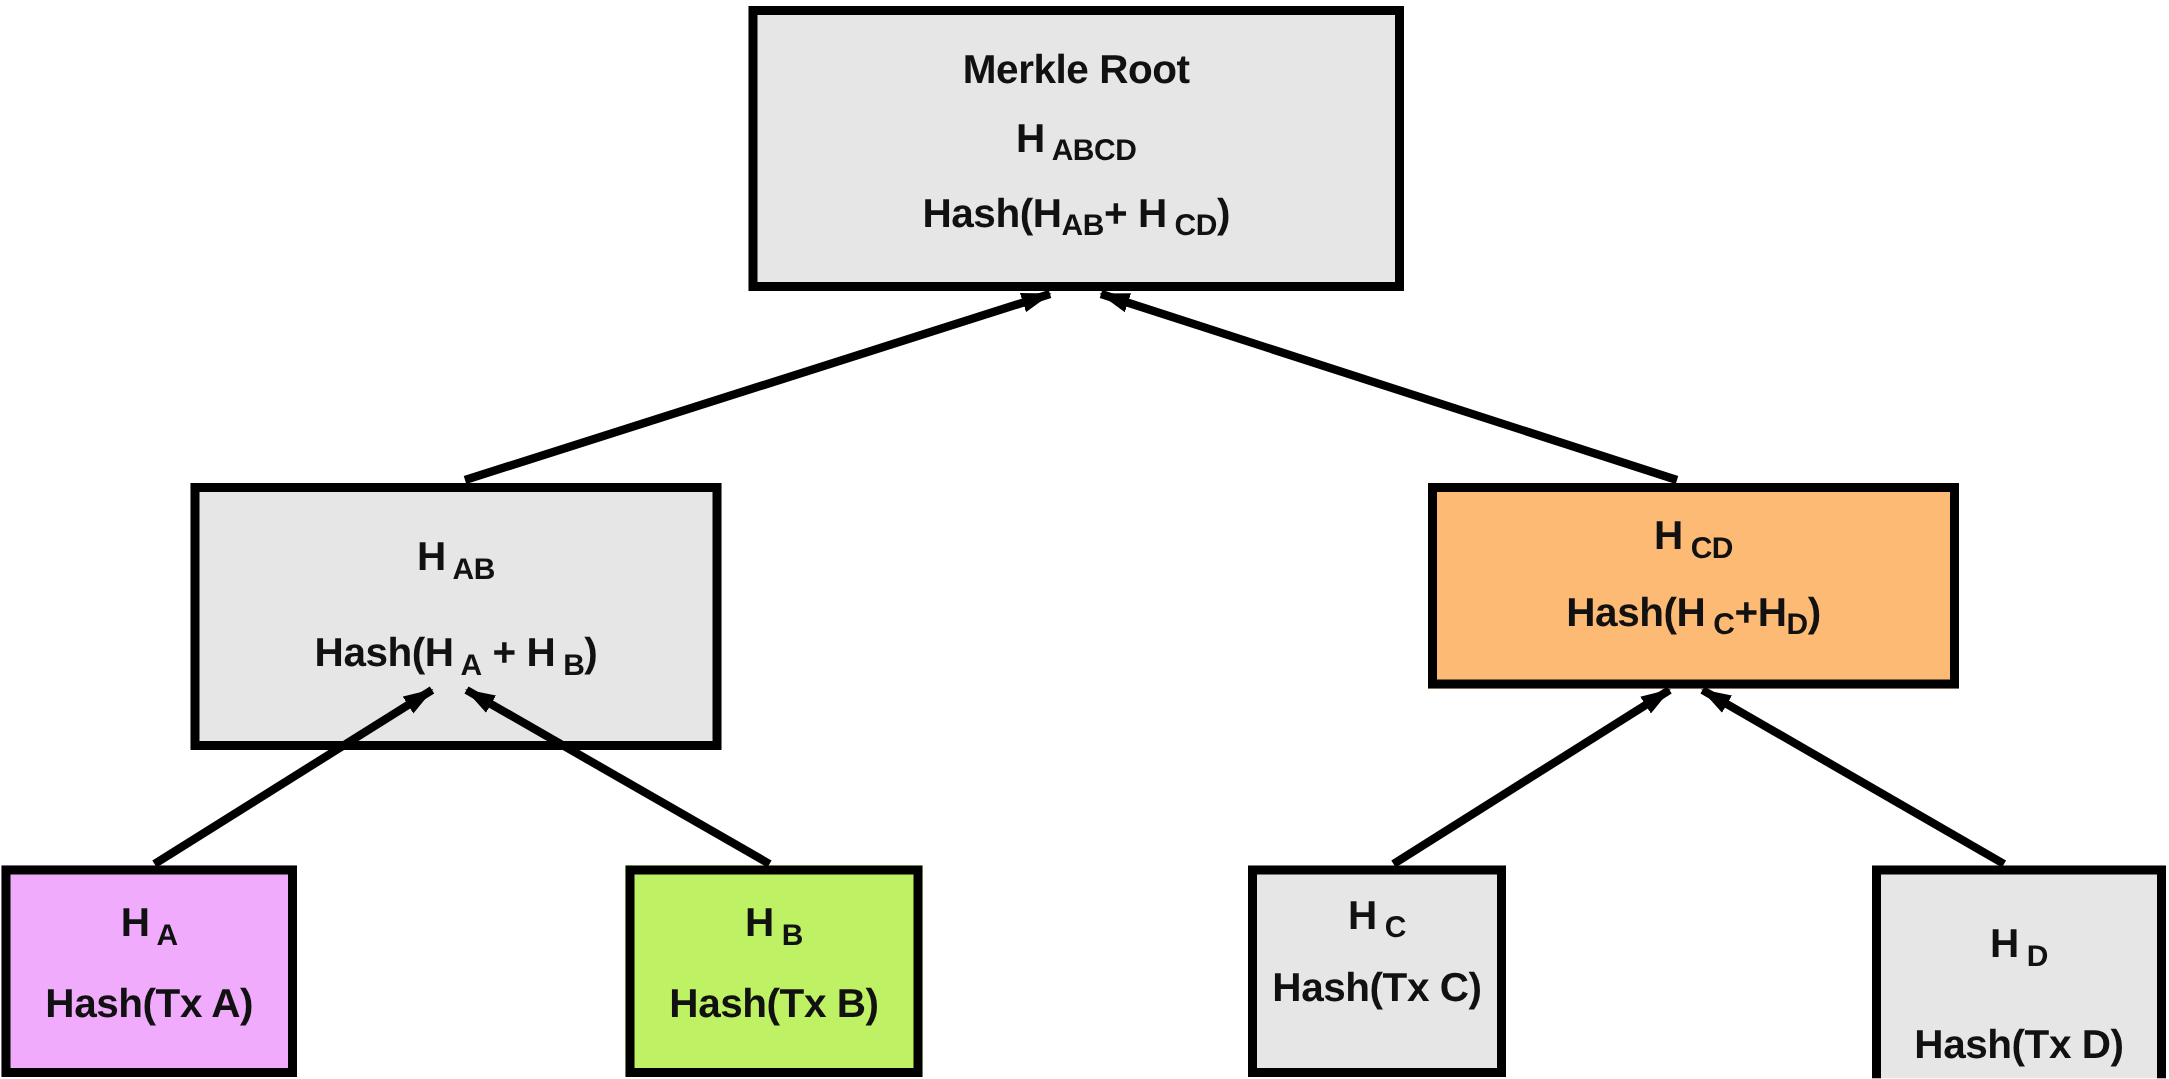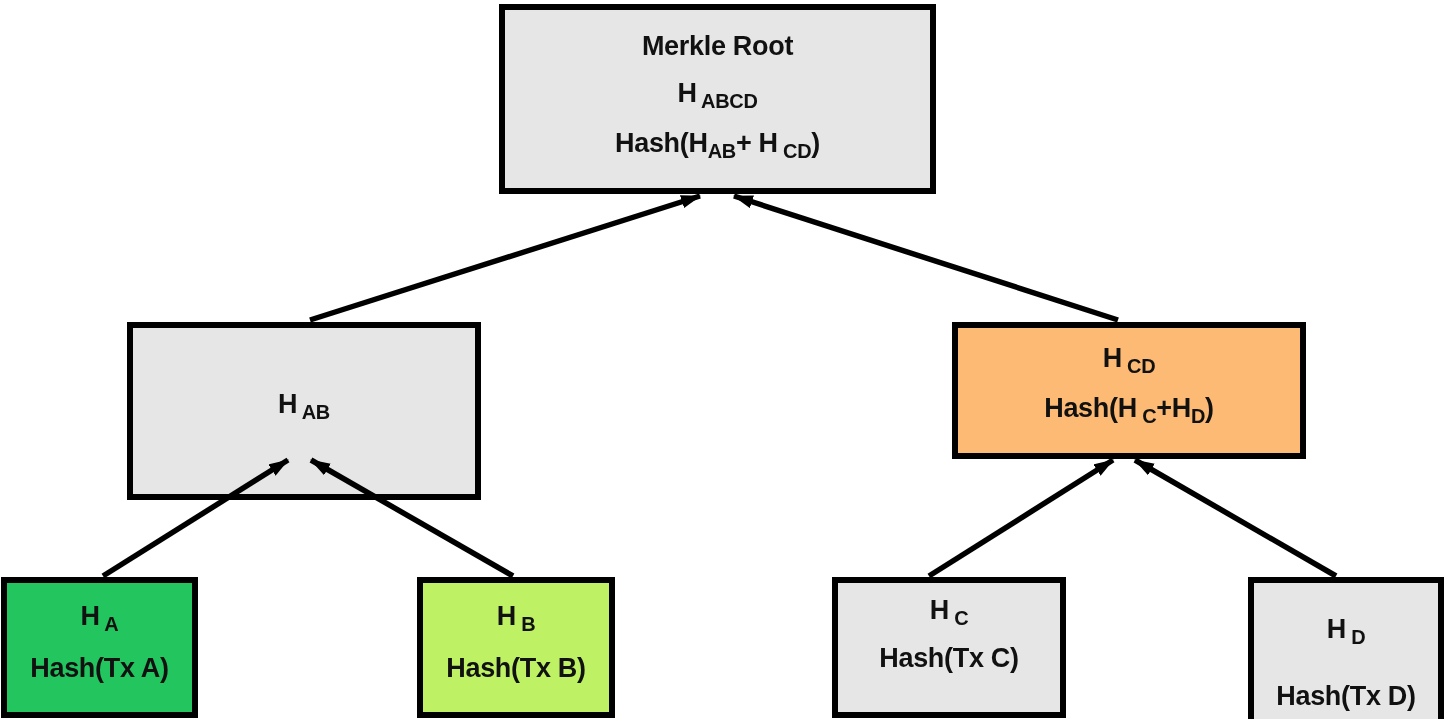--- a/index.html
+++ b/index.html
@@ -31,45 +31,46 @@
   .sub{
     font-size:0.74em;
     vertical-align:-0.30em;
     letter-spacing:-0.3px;
   }
   .n-root{left:499px;top:4px;width:437px;height:190px;padding:6px 0 10px;}
   .n-hab {left:127px;top:322px;width:354px;height:178px;padding:0 0 10px;}
   .n-hcd {left:952px;top:322px;width:354px;height:137px;padding:0 0 10px;}
   .n-ha  {left:1px;   top:577px;width:197px;height:141px;padding:0 0 10px;}
   .n-hb  {left:417px; top:577px;width:198px;height:141px;padding:0 0 10px;}
-  .n-hc  {left:832px; top:577px;width:234px;height:141px;padding:0 0 26px;}
+  .n-hc  {left:832px; top:577px;width:172px;height:141px;padding:0 0 26px;}
   .n-hd  {left:1248px;top:577px;width:196px;height:182px;padding:0 0 10px;}
   .edges{
     position:absolute;left:0;top:0;width:1446px;height:719px;
     z-index:2;pointer-events:none;
   }
 </style>
 </head>
 <body>
 
 <div class="canvas">
 
   <div class="node n-root" style="background: rgb(230, 230, 230); border-color: rgb(0, 0, 0);">
       <div class="line"><span>Merkle Root</span></div>
       <div class="line"><span>H</span><span class="sub"> ABCD</span></div>
       <div class="line"><span>Hash(H</span><span class="sub">AB</span><span>+ H</span><span class="sub"> CD</span><span>)</span></div>
     </div>
   <div class="node n-hab" style="background: rgb(230, 230, 230); border-color: rgb(0, 0, 0);">
       <div class="line"><span>H</span><span class="sub"> AB</span></div>
+      <div class="line"><span>Hash(H</span><span class="sub"> A</span><span> + H</span><span class="sub"> B</span><span>)</span></div>
     </div>
   <div class="node n-hcd" style="background: #fdba74; border-color: rgb(0, 0, 0);">
       <div class="line"><span>H</span><span class="sub"> CD</span></div>
       <div class="line"><span>Hash(H</span><span class="sub"> C</span><span>+H</span><span class="sub">D</span><span>)</span></div>
     </div>
-  <div class="node n-ha" style="background: #22c55e; border-color: rgb(0, 0, 0); text-align: right;">
+  <div class="node n-ha" style="background: #f0abfc; border-color: rgb(0, 0, 0); text-align: right;">
       <div class="line"><span>H</span><span class="sub"> A</span></div>
       <div class="line"><span>Hash(Tx A)</span></div>
     </div>
   <div class="node n-hb" style="background: #bef264; border-color: rgb(0, 0, 0);">
       <div class="line"><span>H</span><span class="sub"> B</span></div>
       <div class="line"><span>Hash(Tx B)</span></div>
     </div>
   <div class="node n-hc" style="background: rgb(230, 230, 230); border-color: rgb(0, 0, 0);">
       <div class="line"><span>H</span><span class="sub"> C</span></div>
       <div class="line"><span>Hash(Tx C)</span></div>

